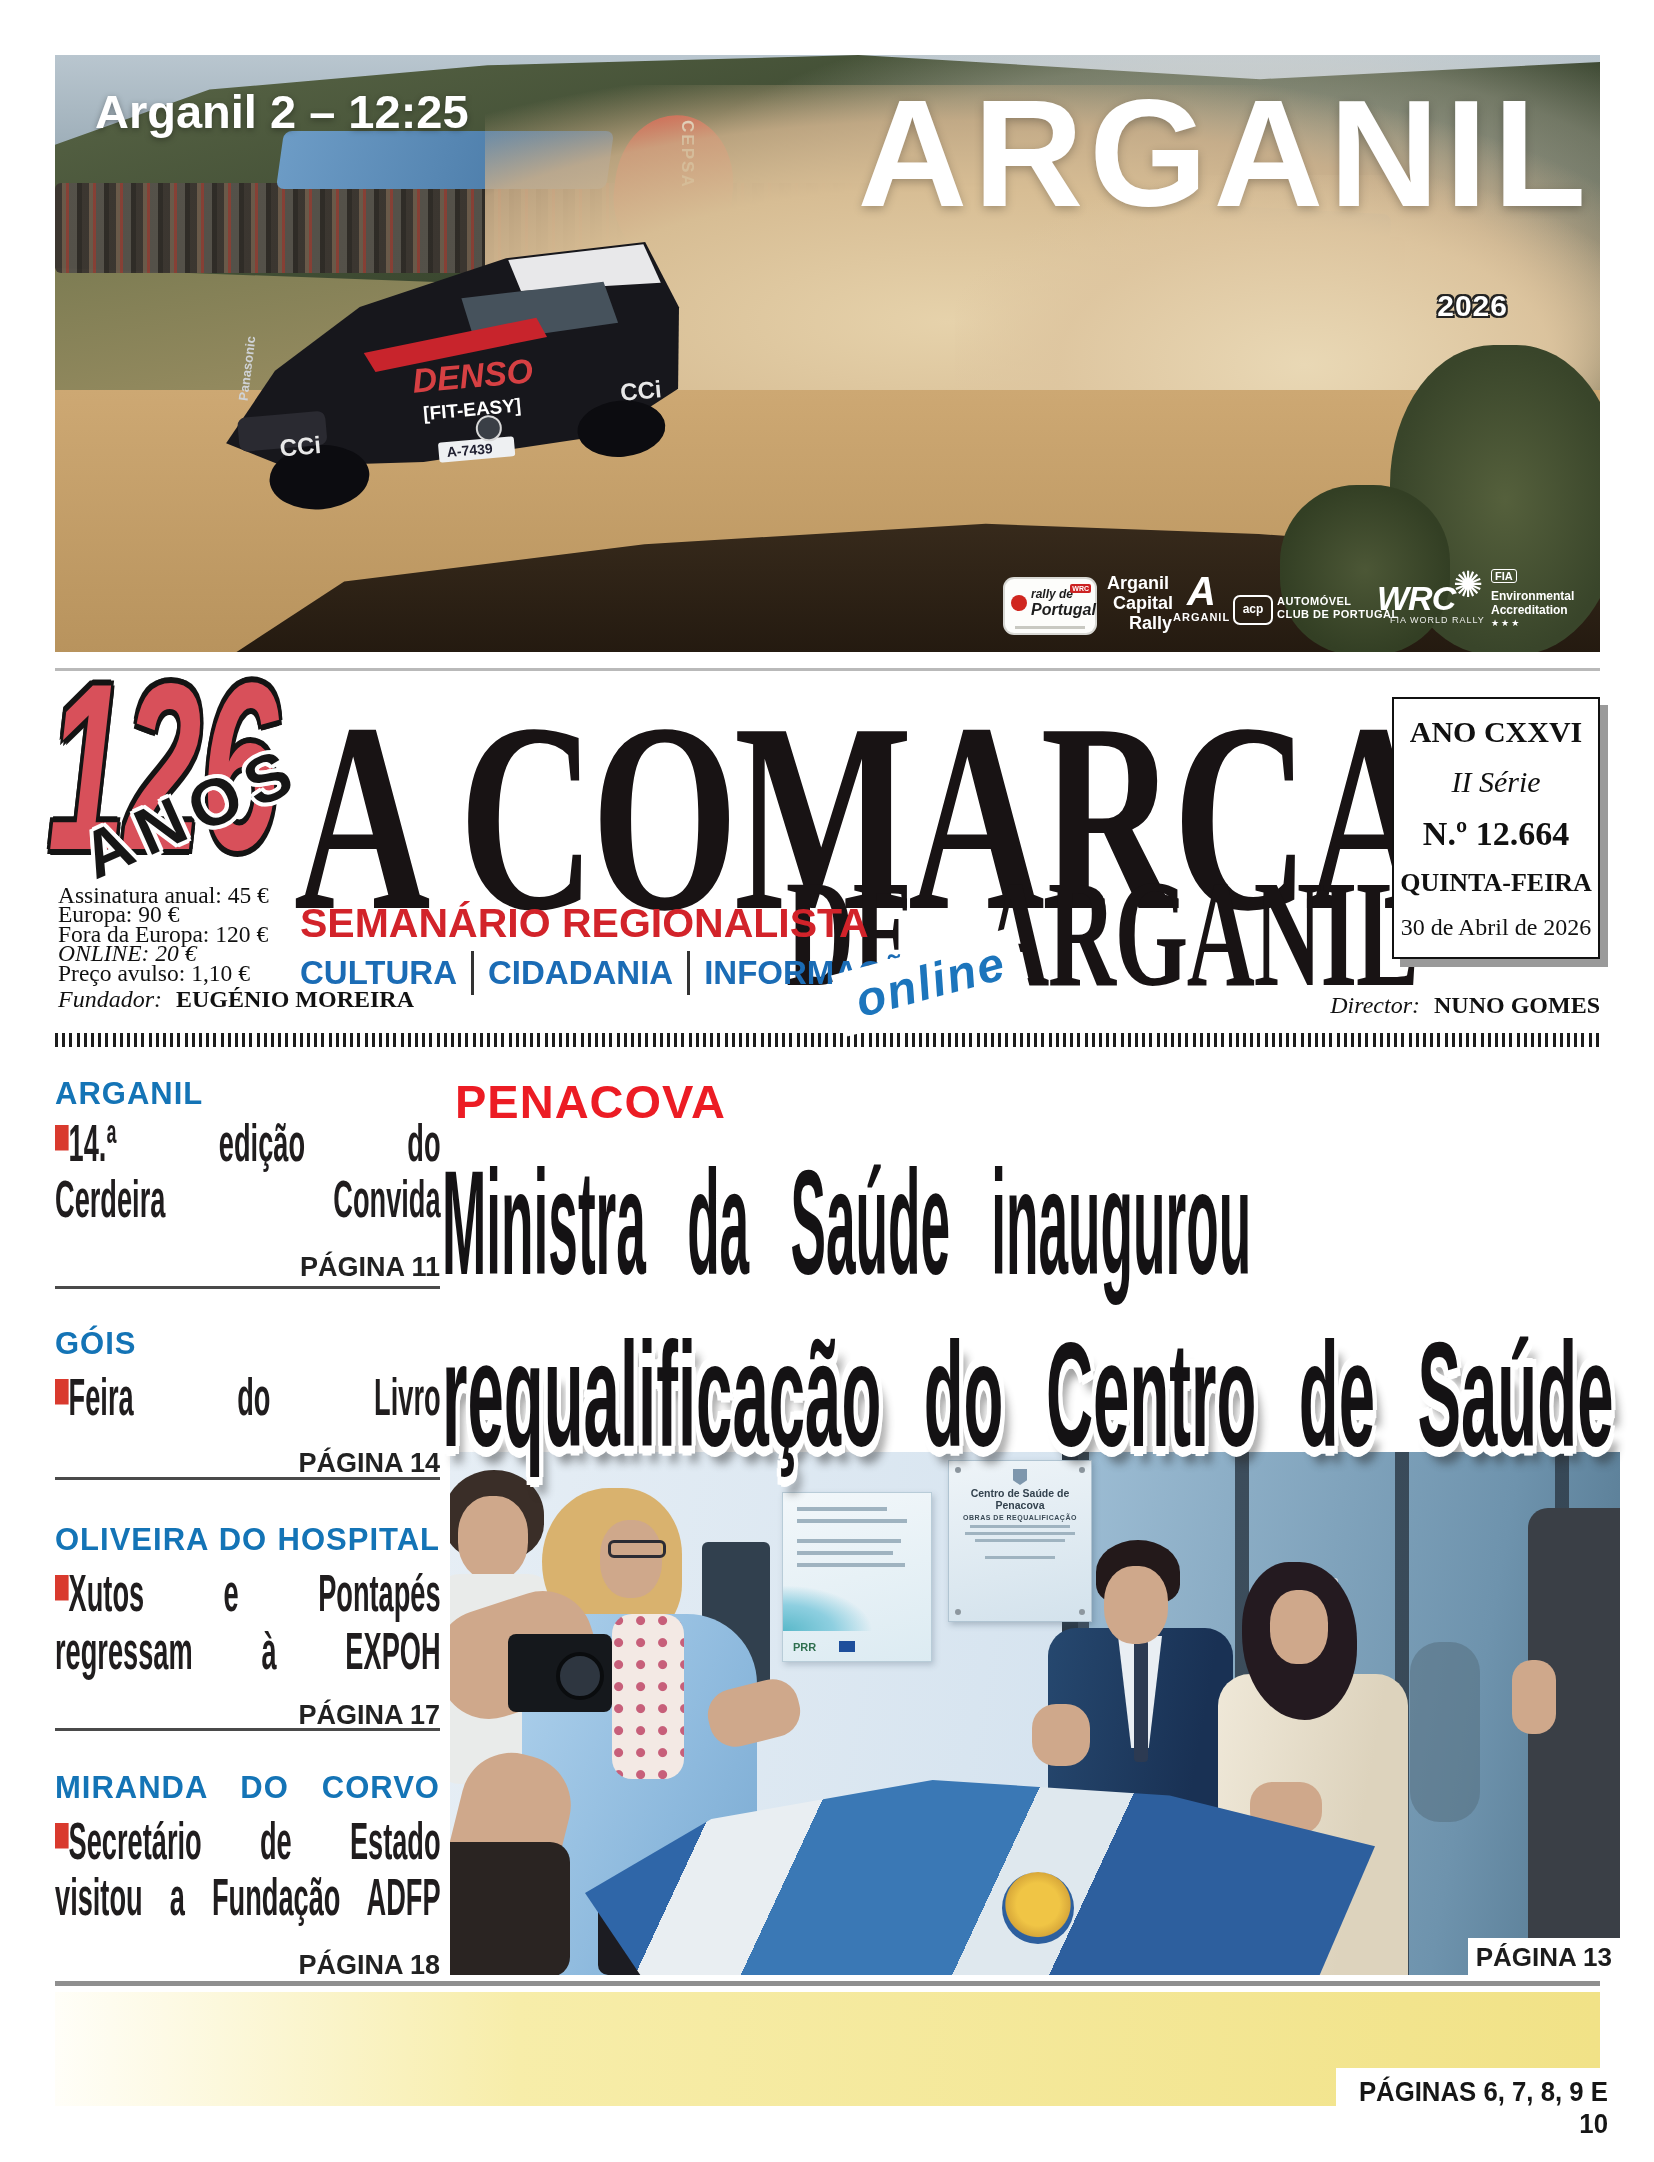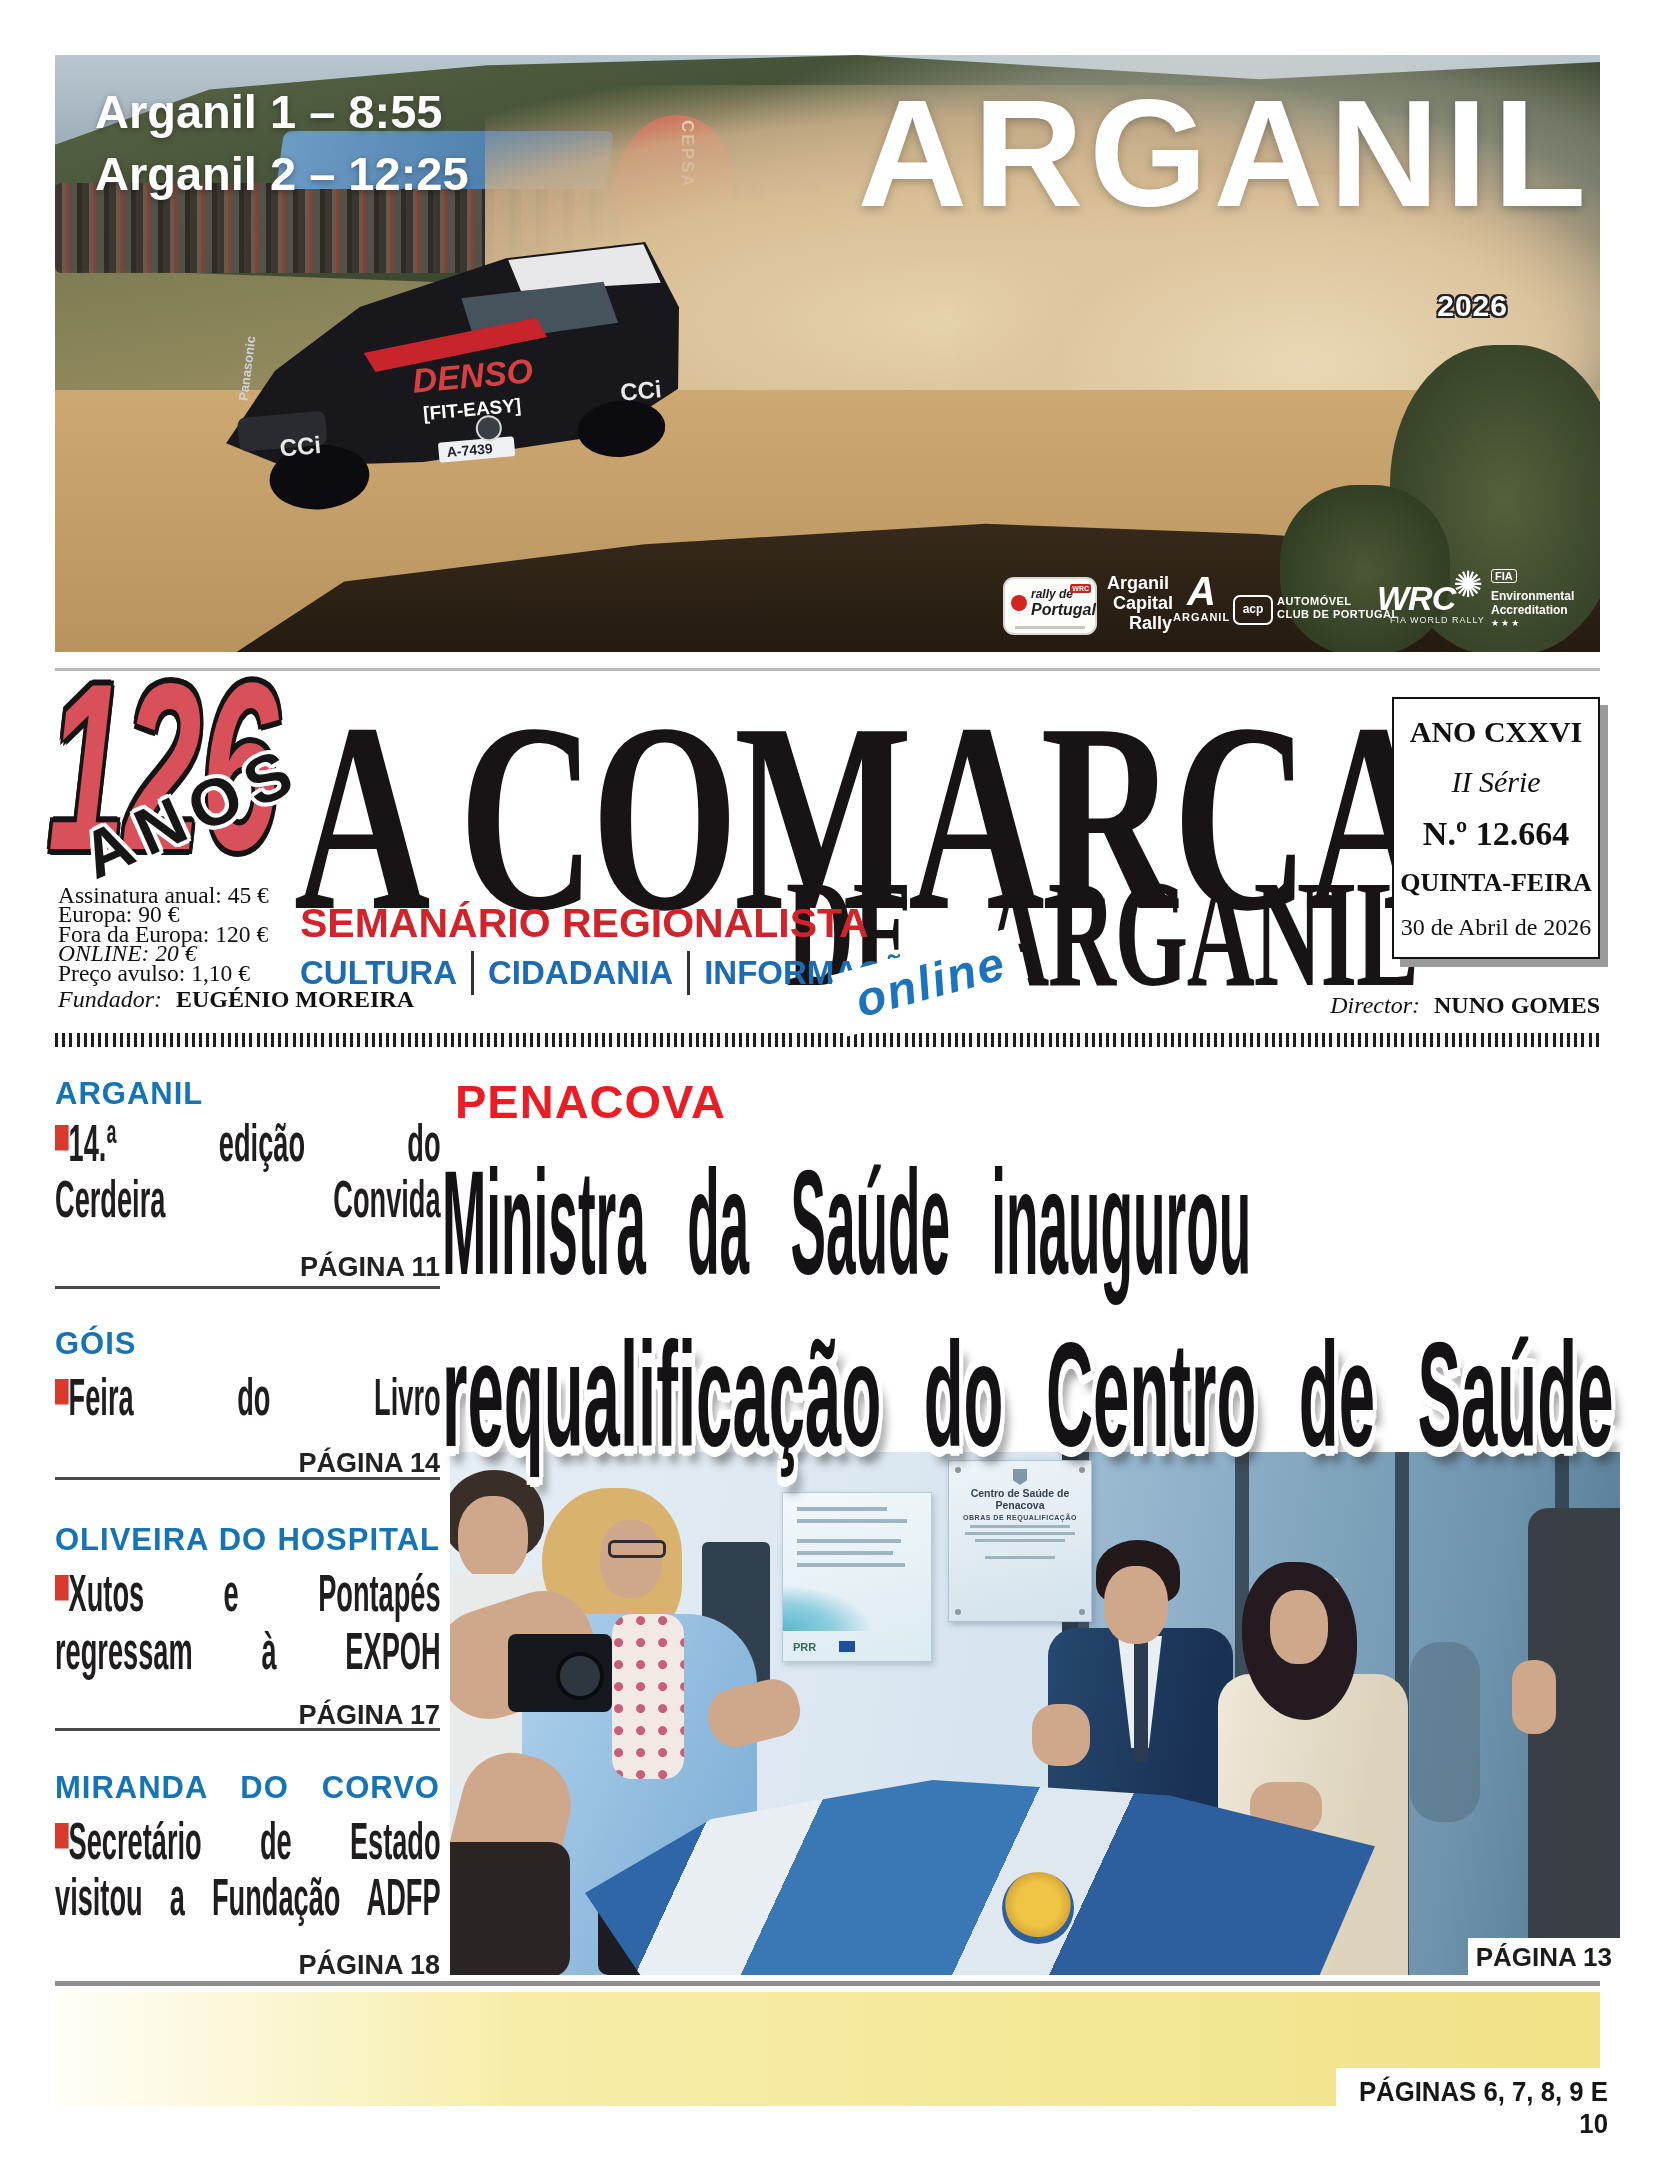--- a/index.html
+++ b/index.html
@@ -247,21 +247,20 @@
         <text x="58" y="238" fill="#e8e8e8" font-size="24" font-weight="bold" font-family="Liberation Sans, sans-serif">CCi</text>
         <text x="402" y="212" fill="#e8e8e8" font-size="24" font-weight="bold" font-family="Liberation Sans, sans-serif">CCi</text>
         <rect x="216" y="238" width="76" height="20" rx="3" fill="#eef0f2"></rect>
         <text x="224" y="253" fill="#223" font-size="14" font-weight="bold" font-family="Liberation Sans, sans-serif">A-7439</text>
         <text x="30" y="180" fill="#cfd2d6" font-size="13" font-weight="bold" font-family="Liberation Sans, sans-serif" transform="rotate(-78 30 180)">Panasonic</text>
         <circle cx="268" cy="228" r="12" fill="#3a3f46" stroke="#d8d8d8" stroke-width="2"></circle>
       </svg>
     </div>
 
     <div class="abs rtimes">
-      <div>Arganil 1 – 8:55</div>
       <div>Arganil 2 – 12:25</div>
     </div>
     <div class="abs rtitle">ARGANIL</div>
     <div class="abs ryear">2026</div>
 
     <div class="abs spbadge">
       <div class="vod"></div>
       <div class="b1">rally de</div>
       <div class="b2">Portugal</div>
       <div class="chip">WRC</div>

